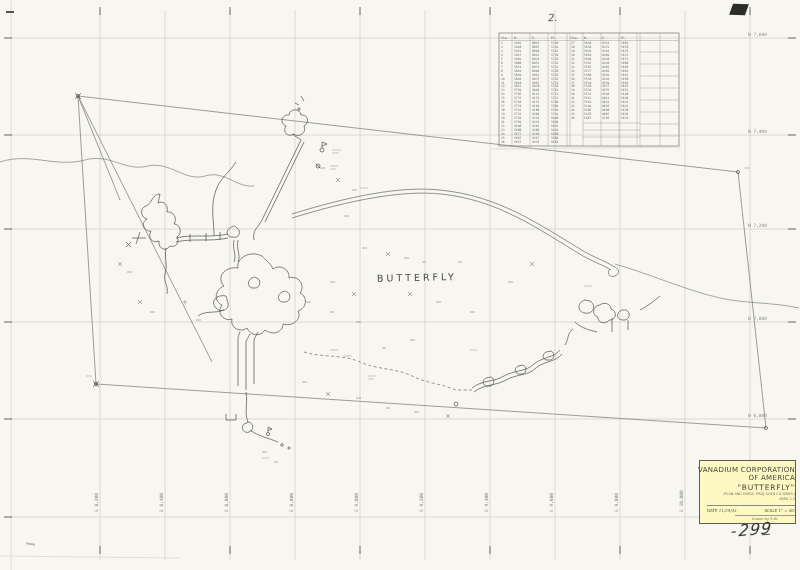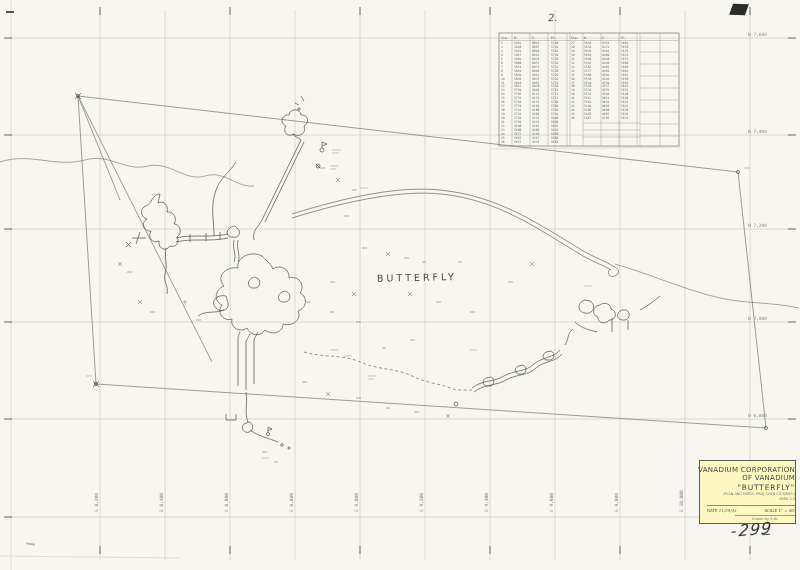--- a/index.html
+++ b/index.html
@@ -481,21 +481,21 @@
           <text x="103" y="86.05" font-size="3.1" fill="#70706a" font-family="DejaVu Sans Mono, monospace">9705</text>
           <text x="122" y="86.05" font-size="3.1" fill="#70706a" font-family="DejaVu Sans Mono, monospace">5633</text>
         </g>
     </g>
 
     <text x="377" y="281" font-size="9.5" letter-spacing="3" fill="#4b4b45" transform="rotate(-1.2 410 278)" font-family="DejaVu Sans, sans-serif">BUTTERFLY</text>
   </svg>
 
   <div class="title-block">
     <div class="tb-l1">VANADIUM CORPORATION</div>
-    <div class="tb-l2">OF VANADIUM</div>
+    <div class="tb-l2">OF AMERICA</div>
     <div class="tb-l3">"BUTTERFLY"</div>
     <div class="tb-sub">(PLAN AND HORIZ. PROJ. WITH CO-ORDS.)</div>
     <div class="tb-area">AREA 2-3</div>
     <div class="tb-row">
       <span>
         <span>DATE</span>
         <span class="tb-hand">11/29/43</span>
       </span>
       <span>
         <span>SCALE</span>

